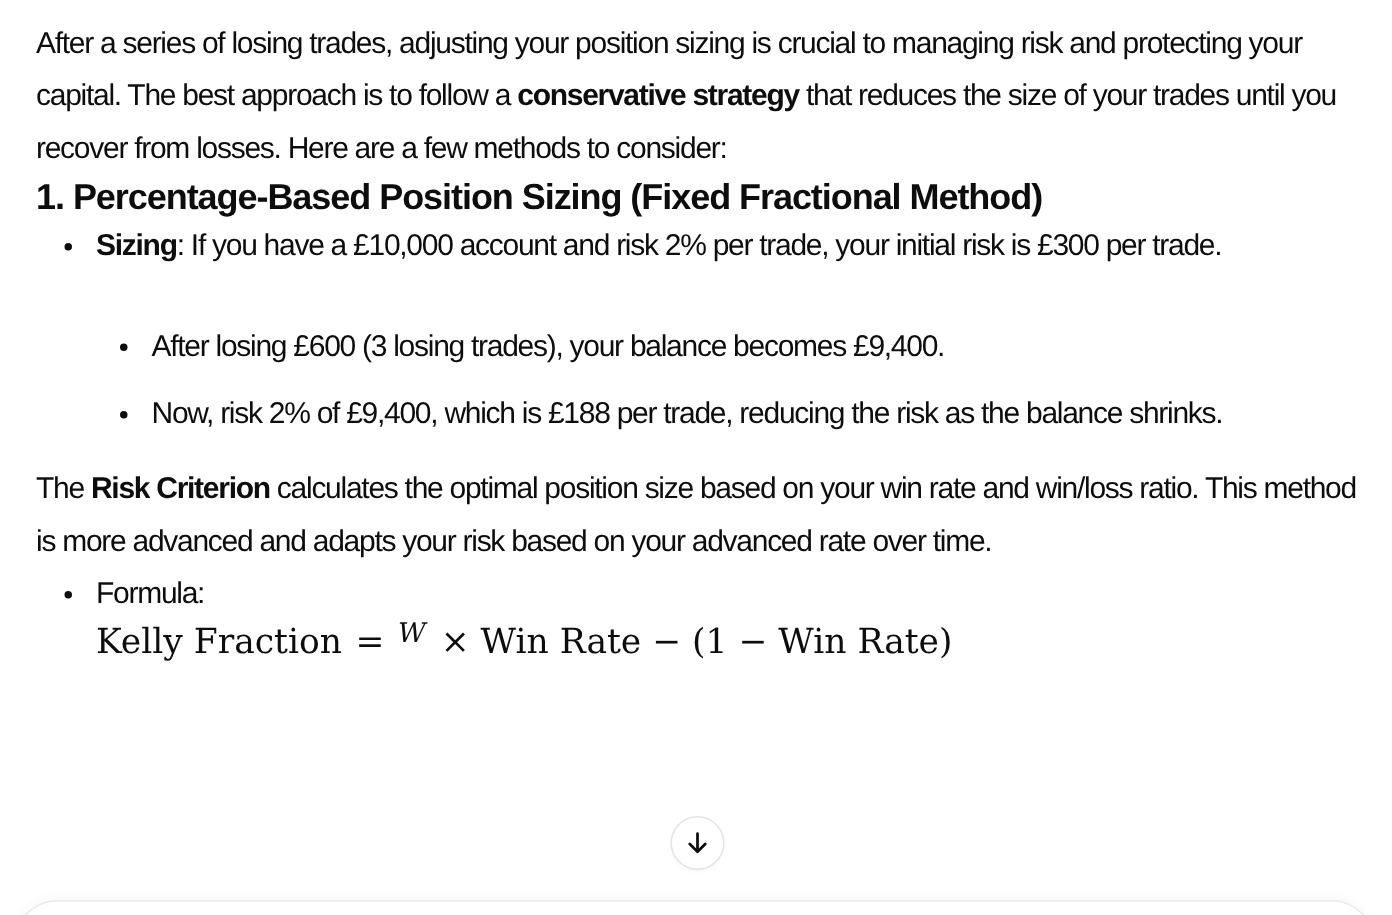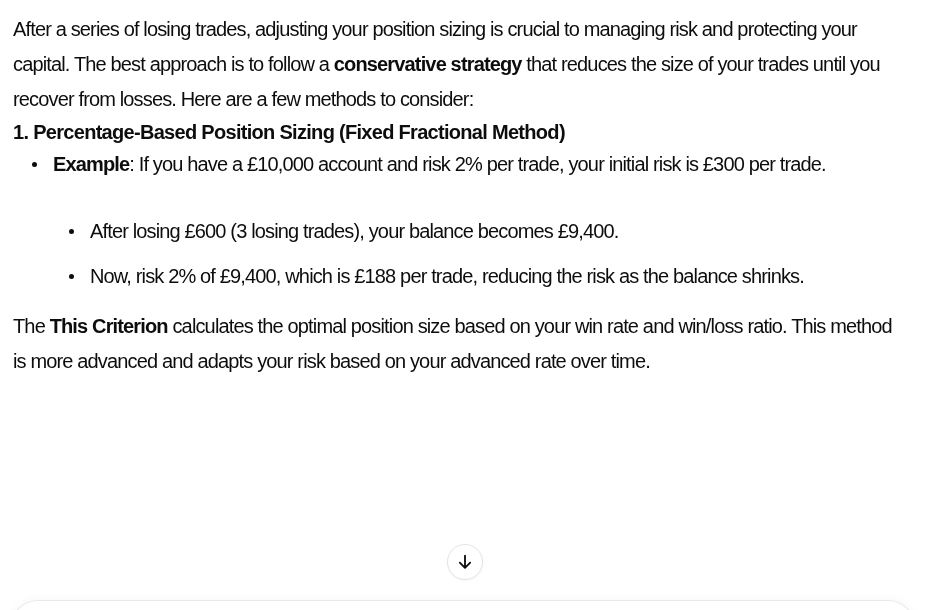--- a/index.html
+++ b/index.html
@@ -9,32 +9,32 @@
     height: 610px;
     overflow: hidden;
     background: #ffffff;
     font-family: "Liberation Sans", sans-serif;
     color: #0d0d0d;
     position: relative;
   }
   .content {
     position: absolute;
     top: 0;
-    left: 13px;
+    left: 24px;
     width: 884px;
   }
   .body-text {
     font-size: 20px;
     line-height: 35px;
     letter-spacing: -0.85px;
     margin: 0;
   }
   .intro { margin-top: 12px; }
   h3.sec-heading {
-    font-size: 20px;
+    font-size: 24px;
     line-height: 30px;
     font-weight: 700;
     letter-spacing: -0.7px;
     margin: 0;
   }
   .h-1 { margin-top: 25px; }
   .p-1 { margin-top: 16px; }
   .h-2 { margin-top: 30px; }
   .p-2 { margin-top: 15px; }
   ul.blist {
@@ -123,31 +123,39 @@
 
 <div class="content">
 
   <p class="body-text intro"><span>After a series of losing trades, adjusting your position sizing is crucial to managing risk and protecting your capital. The best approach is to follow a </span><strong>conservative strategy</strong><span> that reduces the size of your trades until you recover from losses. Here are a few methods to consider:</span></p>
 
   <h3 class="sec-heading h-1">1. Percentage-Based Position Sizing (Fixed Fractional Method)</h3>
 
 
   <ul class="blist ul-1">
     <li>
-      <span><strong>Example</strong><span>: If you have a £10,000 account and risk 2% per trade, your initial risk is £300 per trade.</span></span>
+      <span><strong>Sizing</strong><span>: If you have a £10,000 account and risk 2% per trade, your initial risk is £300 per trade.</span></span>
       <ul class="nested">
         <li>After losing £600 (3 losing trades), your balance becomes £9,400.</li>
         <li>Now, risk 2% of £9,400, which is £188 per trade, reducing the risk as the balance shrinks.</li>
       </ul>
     </li>
   </ul>
 
 
-  <p class="body-text p-2"><span>The </span><strong>This Criterion</strong><span> calculates the optimal position size based on your win rate and win/loss ratio. This method is more advanced and adapts your risk based on your advanced rate over time.</span></p>
+  <p class="body-text p-2"><span>The </span><strong>Risk Criterion</strong><span> calculates the optimal position size based on your win rate and win/loss ratio. This method is more advanced and adapts your risk based on your advanced rate over time.</span></p>
 
+  <ul class="blist ul-2">
+    <li>
+      <span>Formula:</span>
+      <div class="formula">
+        <span>Kelly Fraction</span><span class="f-eq">=</span><span class="f-num">W</span><span>× Win Rate − (1 − Win Rate)</span>
+      </div>
+    </li>
+  </ul>
 
 </div>
 
 <button class="scroll-btn">
   <svg width="20" height="20" viewBox="0 0 24 24" fill="none">
     <path d="M12 4.5 L12 18.5 M5.8 12.8 L12 19 L18.2 12.8" stroke="#0d0d0d" stroke-width="2.2" stroke-linecap="round" stroke-linejoin="round"></path>
   </svg>
 </button>
 
 <div class="composer"></div>

